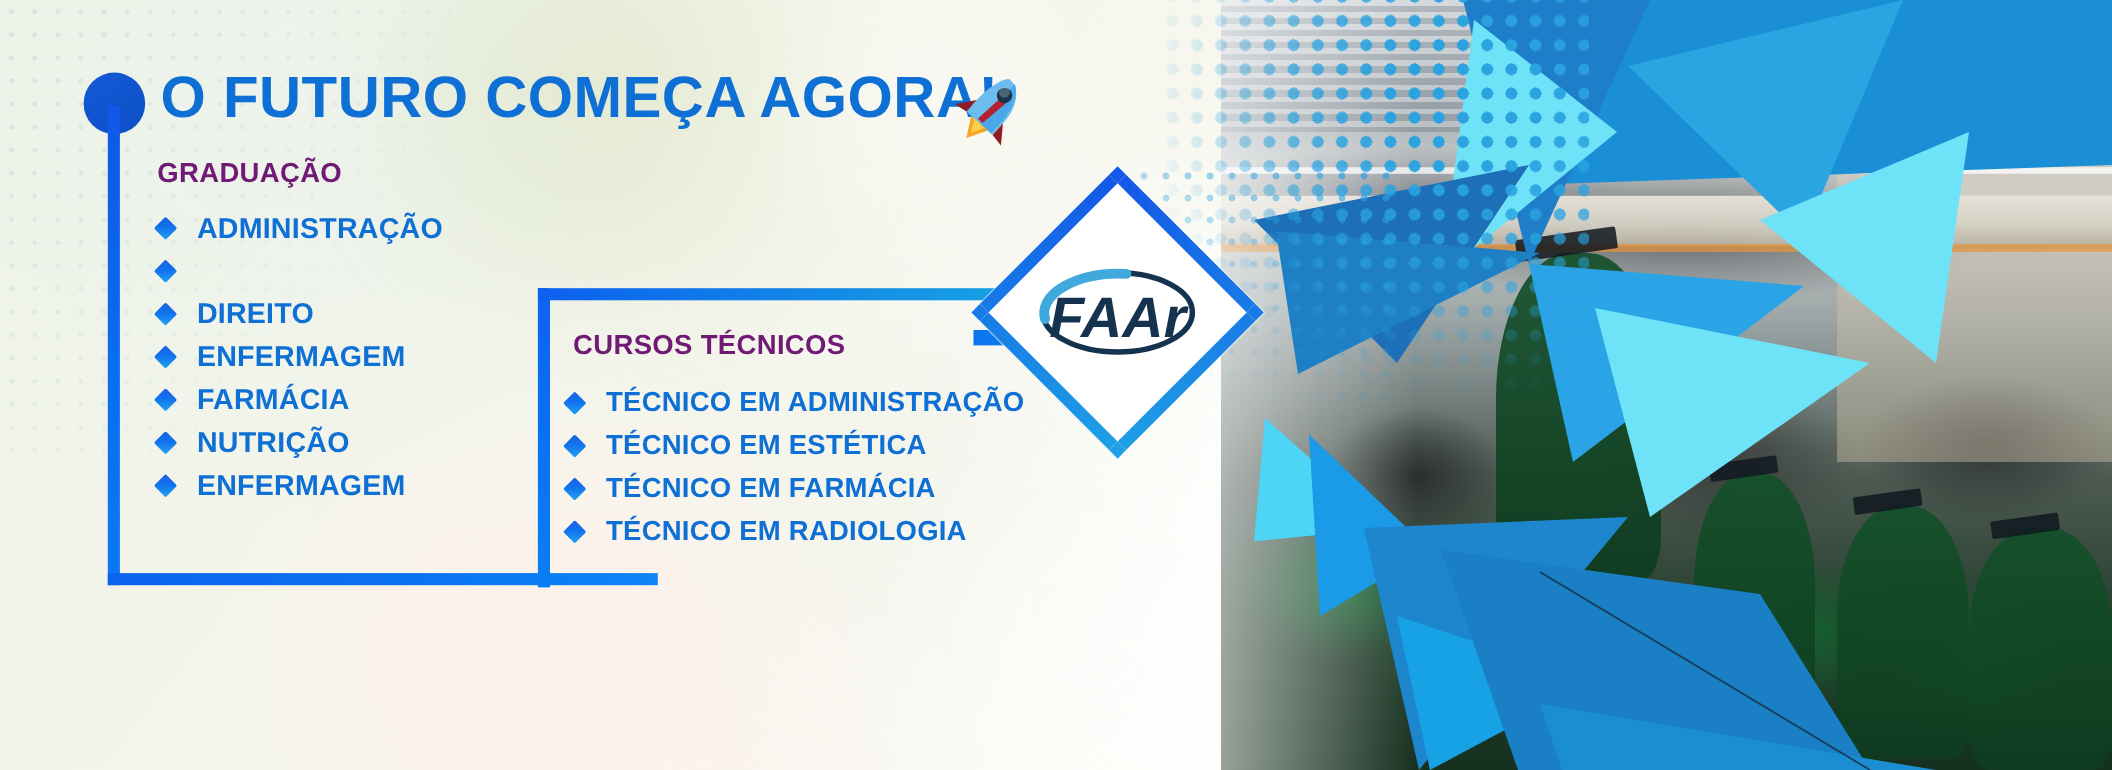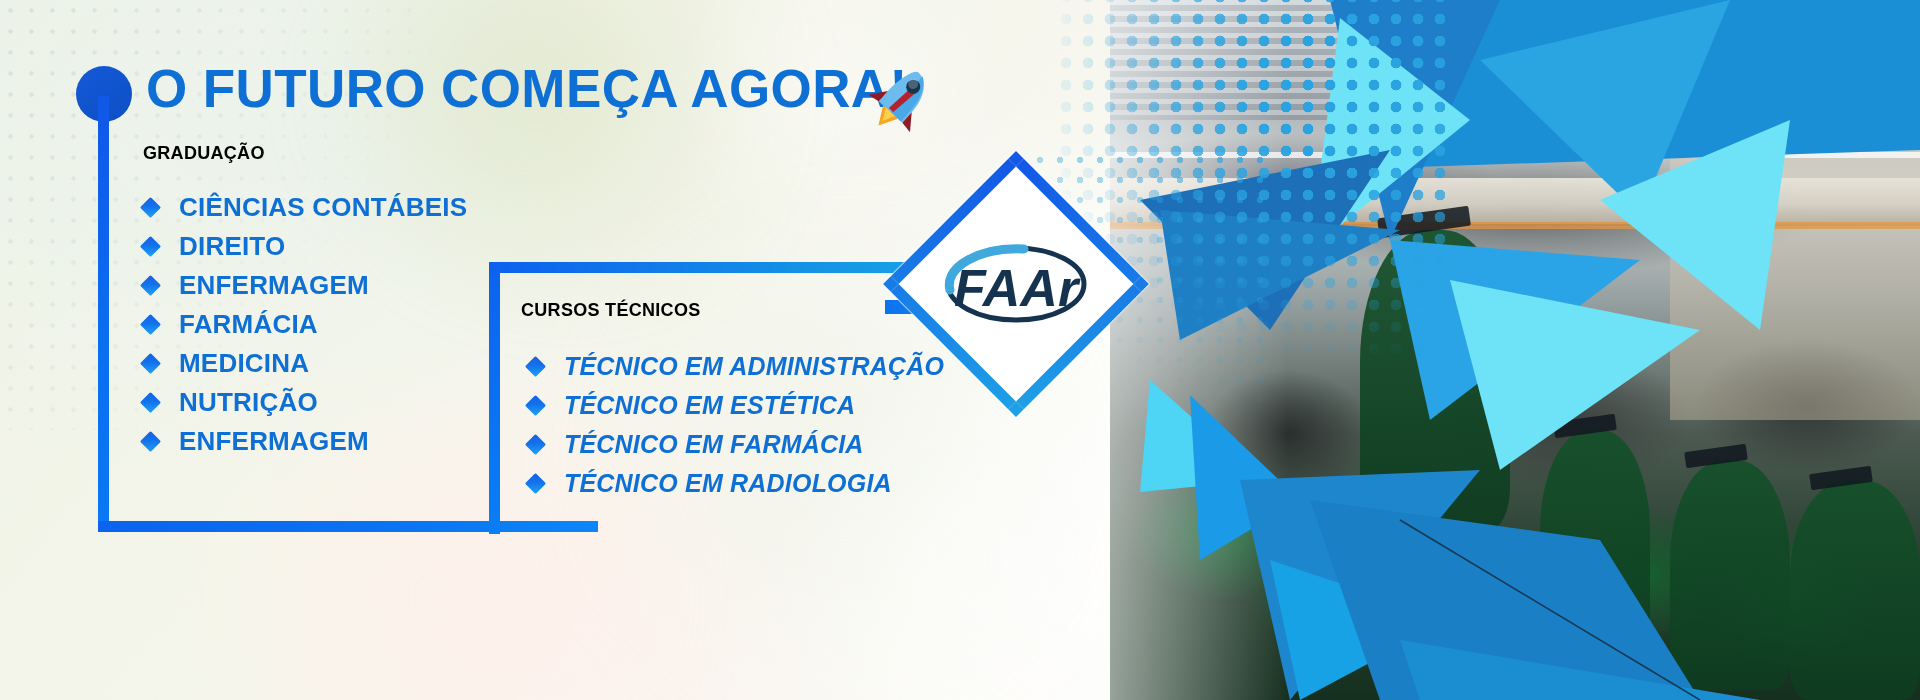--- a/index.html
+++ b/index.html
@@ -168,30 +168,30 @@
     font-size:53px; font-weight:800; letter-spacing:.4px;
     color:#0e6fd4; white-space:nowrap;
     font-family:"Liberation Sans", sans-serif;
   }
 
   
   .rocket { position:absolute; left:866px; top:60px; width:76px; height:80px; }
 
   
   .sec-title {
-    position:absolute; font-size:18px; font-weight:800;
-    color:#000000; letter-spacing:.3px; white-space:nowrap;
+    position:absolute; font-size:25px; font-weight:800;
+    color:#701a75; letter-spacing:.3px; white-space:nowrap;
   }
   #grad-title { left:143px; top:143px; }
   #tec-title  { left:521px; top:300px; }
 
   
   .course-list { position:absolute; list-style:none; }
   #grad-list { left:143px; top:188px; }
-  #tec-list  { left:528px; top:347px;font-style:italic; }
+  #tec-list  { left:515px; top:347px; }
 
   .course-item {
     display:flex; align-items:center;
     height:39px; white-space:nowrap;
   }
   #tec-list .course-item { height:39px; }
 
   .bullet {
     width:15px; height:15px; flex:0 0 15px;
     transform:rotate(45deg);
@@ -302,37 +302,36 @@
       <path d="M52 44 L64 60 L52 58 Z" fill="#8e1b26"></path>
       <path d="M26 58 L36 76 L46 58 Z" fill="#f5a623"></path>
       <path d="M30 58 L36 70 L42 58 Z" fill="#ffd04d"></path>
     </g>
   </svg>
 
   <div class="sec-title" id="grad-title">GRADUAÇÃO</div>
   <ul class="course-list" id="grad-list">
       <li class="course-item">
         <span class="bullet"></span>
-        <span class="course-label">CIÊNCIAS CONTÁBEIS</span>
+        <span class="course-label">ADMINISTRAÇÃO</span>
+      </li>
+      <li class="course-item">
+        <span class="bullet"></span>
       </li>
       <li class="course-item">
         <span class="bullet"></span>
         <span class="course-label">DIREITO</span>
       </li>
       <li class="course-item">
         <span class="bullet"></span>
         <span class="course-label">ENFERMAGEM</span>
       </li>
       <li class="course-item">
         <span class="bullet"></span>
         <span class="course-label">FARMÁCIA</span>
-      </li>
-      <li class="course-item">
-        <span class="bullet"></span>
-        <span class="course-label">MEDICINA</span>
       </li>
       <li class="course-item">
         <span class="bullet"></span>
         <span class="course-label">NUTRIÇÃO</span>
       </li>
       <li class="course-item">
         <span class="bullet"></span>
         <span class="course-label">ENFERMAGEM</span>
       </li>
     </ul>

